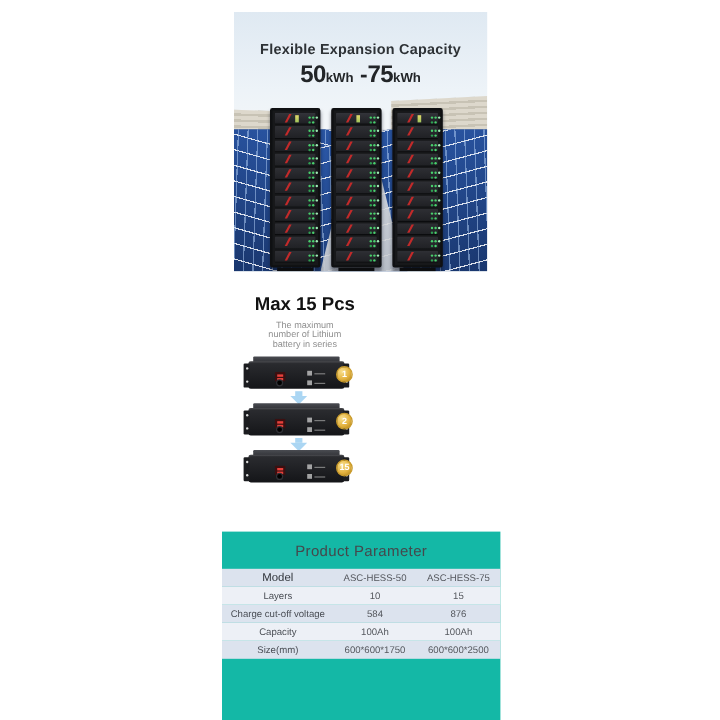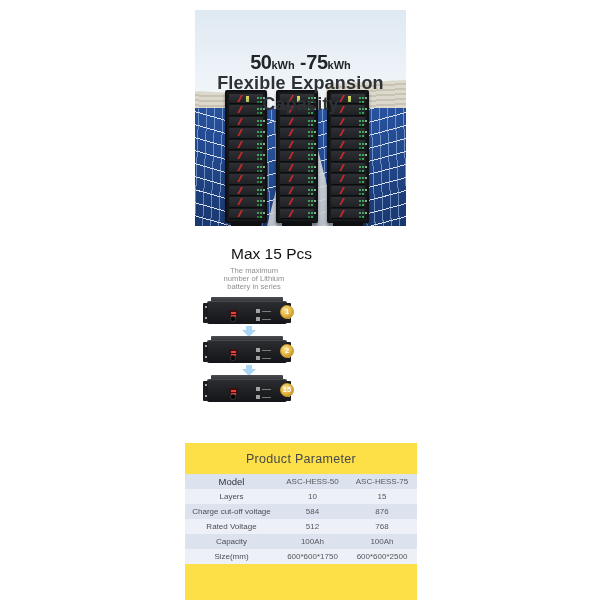--- a/index.html
+++ b/index.html
@@ -4,21 +4,21 @@
 <style>
   * { margin:0; padding:0; box-sizing:border-box; }
   html,body { background:#ffffff; }
   body { font-family:"Liberation Sans", sans-serif; }
   .canvas { position:relative; width:600px; height:600px; background:#ffffff; overflow:hidden; margin:0 auto; }
 
   
   .hero { position:absolute; left:195px; top:10px; width:211px; height:216px; overflow:hidden;
           background:linear-gradient(180deg,#dfe9f2 0%,#edf3f8 30%,#f3f6f8 46%,#e7e9ec 55%); }
   .hero-title { position:absolute; top:24px; left:0; width:100%; text-align:center;
-                font-size:18px; font-weight:bold; color:#2e3236; letter-spacing:.2px;margin-top:39px; }
+                font-size:12px; font-weight:bold; color:#2e3236; letter-spacing:.2px; }
   .hero-capacity { position:absolute; top:41px; left:0; width:100%; display:flex;
                    justify-content:center; align-items:baseline; color:#222528; }
   .cap-num { font-size:20px; font-weight:bold; letter-spacing:-.5px; }
   .cap-unit { font-size:11px; font-weight:bold; }
   .cap-sep { font-size:19px; font-weight:bold; white-space:pre; }
 
   .building { position:absolute; background:repeating-linear-gradient(180deg,#ddd8cc 0 3px,#c8c3b5 3px 5px); }
   .building-left  { left:0; top:82px; width:36px; height:26px; transform:skewY(2deg); }
   .building-right { right:0; top:72px; width:80px; height:38px; transform:skewY(-3deg); }
 
@@ -46,22 +46,22 @@
                         border-right:2px solid #c32a2a; transform:skewX(-28deg); }
   .cab-module::after { content:""; position:absolute; right:4px; top:3px; width:2px; height:2px;
                        background:#49d06d; border-radius:50%;
                        box-shadow:3px 0 0 #49d06d, 6px 0 0 #9fe8b5, 0 4px 0 #2f9e52, 3px 4px 0 #49d06d; }
   .cab-module.first { background-image:linear-gradient(180deg,#e4d96a,#9cc35a),
                       linear-gradient(180deg,#33343a,#1f2024);
                       background-size:3px 70%, 100% 100%;
                       background-position:56% 50%, 0 0; background-repeat:no-repeat; }
 
   
-  .max-heading { position:absolute; left:196px; top:245px; width:116px; text-align:right;
-                 font-size:15.5px; font-weight:normal; color:#121212; }
+  .max-heading { position:absolute; left:196px; top:245px; width:116px; text-align:center;
+                 font-size:15.5px; font-weight:bold; color:#121212; }
   .max-sub { position:absolute; left:196px; top:267px; width:116px; text-align:center;
              font-size:7.6px; line-height:8px; color:#8f8f8f; white-space:pre-line; }
 
   .bmodule { position:absolute; left:207px; width:80px; height:27px; }
   .bmod-1 { top:297px; } .bmod-2 { top:336px; } .bmod-3 { top:375px; }
   .bm-top  { position:absolute; top:0; left:4px; right:4px; height:6px;
              background:linear-gradient(180deg,#4a4c52,#2c2d31); border-radius:1px; }
   .bm-body { position:absolute; top:4px; left:0; right:0; bottom:0;
              background:linear-gradient(180deg,#2c2d31,#141518); border-radius:2px;
              box-shadow:inset 0 1px 1px rgba(255,255,255,.14); }
@@ -90,21 +90,21 @@
   .down-arrow::before { content:""; position:absolute; left:4px; top:0; width:6px; height:4px; background:#abd6f3; }
   .down-arrow::after { content:""; position:absolute; left:0; top:4px; width:0; height:0;
                        border-left:7px solid transparent; border-right:7px solid transparent;
                        border-top:7px solid #abd6f3; }
 
   .description { position:absolute; left:309px; top:286px; width:110px; font-size:9px;
                  line-height:13.4px; color:#3e3e3e; white-space:pre-line; }
 
   
   .param-panel { position:absolute; left:185px; top:443px; width:232px; height:157px;
-                 background:#fde047; }
+                 background:#14b8a6; }
   .param-title { padding-top:9px; text-align:center; font-size:12.5px; color:#45484c; letter-spacing:.3px; }
   .param-table { margin-top:8px; }
   .t-row { display:grid; grid-template-columns:93px 69px 70px; height:15px; align-items:center;
            text-align:center; font-size:8px; color:#55585e; }
   .t-row:nth-child(odd)  { background:#dce3ee; }
   .t-row:nth-child(even) { background:#edf0f6; }
   .t-row.head .t-label { font-size:9.5px; color:#30343a; }
   .t-label { color:#4a4e55; }
 </style>
 </head>
@@ -238,25 +238,20 @@
         <div class="t-label">Layers</div>
         <div class="t-val">10</div>
         <div class="t-val">15</div>
       </div>
       <div class="t-row">
         <div class="t-label">Charge cut-off voltage</div>
         <div class="t-val">584</div>
         <div class="t-val">876</div>
       </div>
       <div class="t-row">
-        <div class="t-label">Rated Voltage</div>
-        <div class="t-val">512</div>
-        <div class="t-val">768</div>
-      </div>
-      <div class="t-row">
         <div class="t-label">Capacity</div>
         <div class="t-val">100Ah</div>
         <div class="t-val">100Ah</div>
       </div>
       <div class="t-row">
         <div class="t-label">Size(mm)</div>
         <div class="t-val">600*600*1750</div>
         <div class="t-val">600*600*2500</div>
       </div>
     </div>

